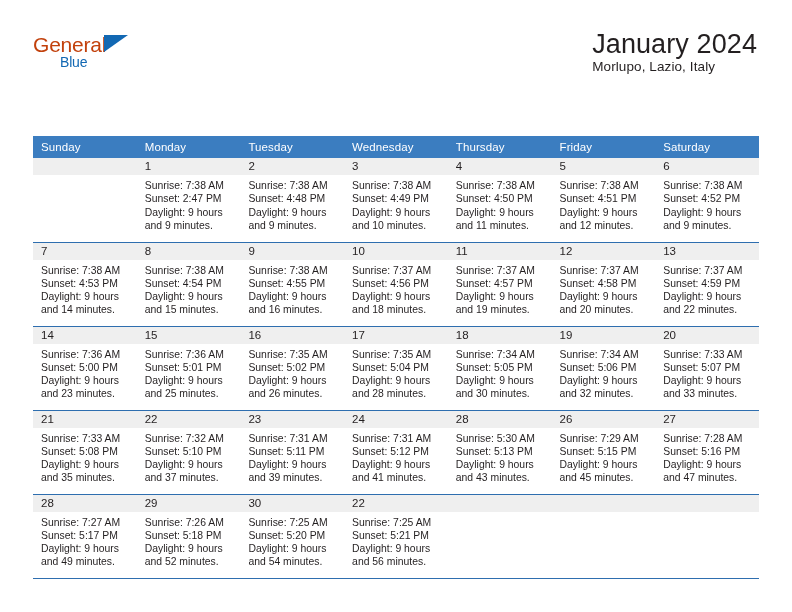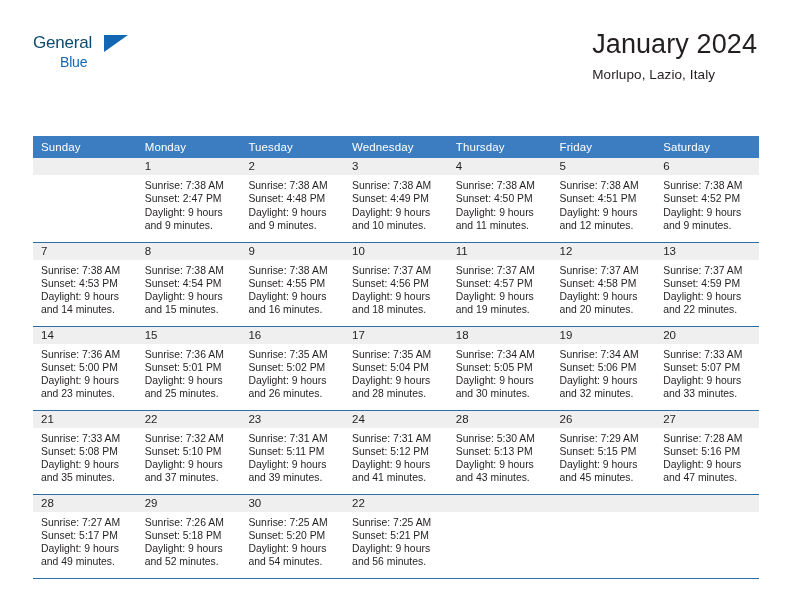--- a/index.html
+++ b/index.html
@@ -35,22 +35,22 @@
     display: block;
     line-height: 1;
     padding-top: 4px;
   }
   .brand-row1 {
     position: relative;
     display: inline-block;
     height: 22px;
   }
   .brand-general {
-    font-size: 17px;
-    color: #0c4a6e;
+    font-size: 21px;
+    color: #c2410c;
     letter-spacing: -0.2px;
     font-family: "Liberation Sans", sans-serif;
   }
   .brand-tri {
     position: absolute;
     left: 71px;
     top: 1px;
     width: 0;
     height: 0;
     border-left: 24px solid #1268b3;
@@ -70,21 +70,21 @@
     font-size: 27px;
     color: #231f20;
     line-height: 1.08;
     font-weight: normal;
     margin: 0;
     letter-spacing: 0.1px;
   }
   .cal-subtitle {
     font-size: 13.5px;
     color: #231f20;
-    margin-top: 8px;
+    margin-top: 0;
     letter-spacing: 0.1px;
   }
 
   
   .calendar {
     position: absolute;
     left: 33px;
     top: 104px;
     width: 726px;
     border-collapse: collapse;

